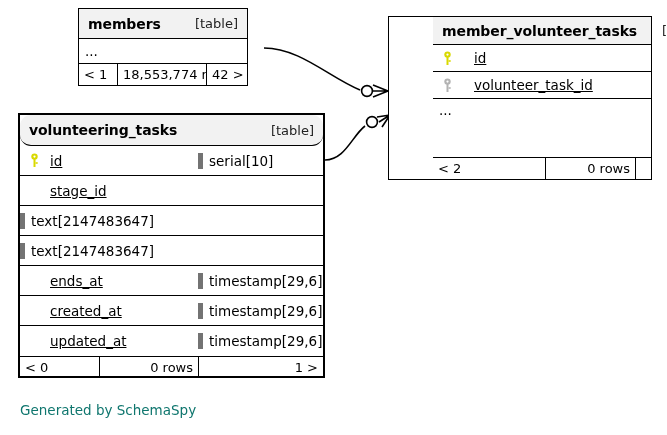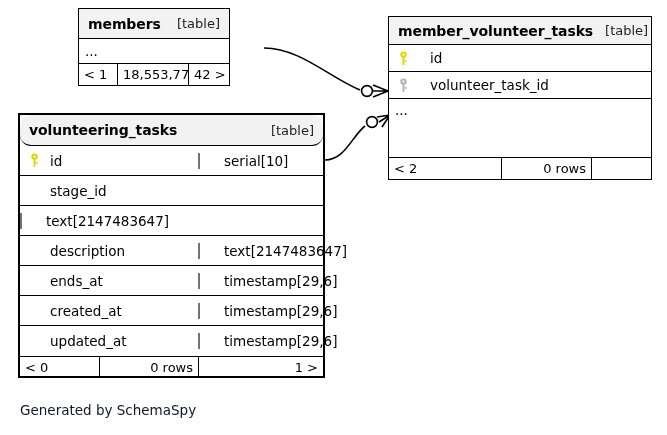--- a/index.html
+++ b/index.html
@@ -59,21 +59,21 @@
   .tbl-name {
     font-weight: bold;
     font-size: 14px;
     letter-spacing: -0.1px;
     white-space: nowrap;
   }
   .tbl-kind {
     font-size: 13px;
     color: #222222;
     white-space: nowrap;
-    margin-left: 12px;
+    margin-left: 25px;
   }
 
   .tbl-rows {
     flex: 1 1 auto;
     display: flex;
     flex-direction: column;
   }
 
   .col-row {
     display: flex;
@@ -90,22 +90,22 @@
     align-items: center;
     box-sizing: border-box;
     padding-left: 6px;
     font-size: 13.5px;
     white-space: nowrap;
     overflow: hidden;
     flex: 1 1 auto;
   }
   .col-type {
     box-sizing: border-box;
-    border-left: 2px solid #737373;
-    padding-left: 24px;
+    border-left: 5px solid #737373;
+    padding-left: 6px;
     display: flex;
     align-items: center;
     font-size: 13.5px;
     white-space: nowrap;
     flex: 0 0 auto;
   }
   .ellipsis-row .col-name { padding-left: 6px; }
 
   
   .key-slot {
@@ -133,29 +133,29 @@
     padding: 0 5px;
     overflow: hidden;
     white-space: nowrap;
   }
   .foot-cell + .foot-cell { border-left: 1px solid #000000; }
   .foot-left  { justify-content: flex-start; }
   .foot-right { justify-content: flex-end; }
 
   
   #tbl-members {
-    left: 78px; top: 8px; width: 152px; height: 78px;
+    left: 78px; top: 8px; width: 170px; height: 78px;
   }
   #tbl-members .tbl-header { height: 30px; }
   #tbl-members .fc-0 { flex: 0 0 38px; }
   #tbl-members .fc-1 { flex: 1 1 auto; }
   #tbl-members .fc-2 { flex: 0 0 41px; }
 
   #tbl-mvt {
-    left: 388px; top: 16px; width: 264px; height: 164px;
+    left: 388px; top: 16px; width: 264px; height: 164px; padding-left: 44px;
   }
   #tbl-mvt .tbl-header { height: 28px; }
   #tbl-mvt .col-row { height: 27px; flex: 0 0 27px; }
   #tbl-mvt .col-row.ellipsis-row { height: 22px; flex: 0 0 22px; }
   #tbl-mvt .fc-0 { flex: 0 0 112px; }
   #tbl-mvt .fc-1 { flex: 0 0 90px; }
   #tbl-mvt .fc-2 { flex: 1 1 auto; }
 
   #tbl-vt {
     left: 18px; top: 113px; width: 307px; height: 265px;
@@ -163,31 +163,31 @@
   #tbl-vt .tbl-header { height: 31px; border-radius: 11px; }
   #tbl-vt .col-row { height: 30px; flex: 0 0 30px; }
   #tbl-vt .col-name { flex: 0 0 178px; }
   #tbl-vt .col-type { flex: 1 1 auto; }
   #tbl-vt .fc-0 { flex: 0 0 79px; }
   #tbl-vt .fc-1 { flex: 0 0 99px; }
   #tbl-vt .fc-2 { flex: 1 1 auto; }
 
   
   .col-name .indent { display: inline-block; width: 17px; flex: 0 0 17px; }
-  .col-label { padding-left: 7px; }
+  .col-label { padding-left: 7px; text-decoration: underline; }
 
   
   #tbl-mvt .col-label { padding-left: 18px; }
 
   .footer-note {
     position: absolute;
     left: 20px;
     top: 402px;
     font-size: 13.5px;
-    color: #0f172a;
+    color: #0f766e;
     white-space: nowrap;
   }
 </style>
 </head>
 <body>
 
 <div id="canvas">
 
   <svg class="connectors" viewBox="0 0 667 435" xmlns="http://www.w3.org/2000/svg">
 
@@ -295,24 +295,20 @@
           <span class="indent"></span>
           <span class="col-label">stage_id</span>
         </span>
       </div>
 
       <div class="col-row">
         <span class="col-type">text[2147483647]</span>
       </div>
 
       <div class="col-row">
-        <span class="col-name">
-          <span class="indent"></span>
-          <span class="col-label">description</span>
-        </span>
         <span class="col-type">text[2147483647]</span>
       </div>
 
       <div class="col-row">
         <span class="col-name">
           <span class="indent"></span>
           <span class="col-label">ends_at</span>
         </span>
         <span class="col-type">timestamp[29,6]</span>
       </div>

